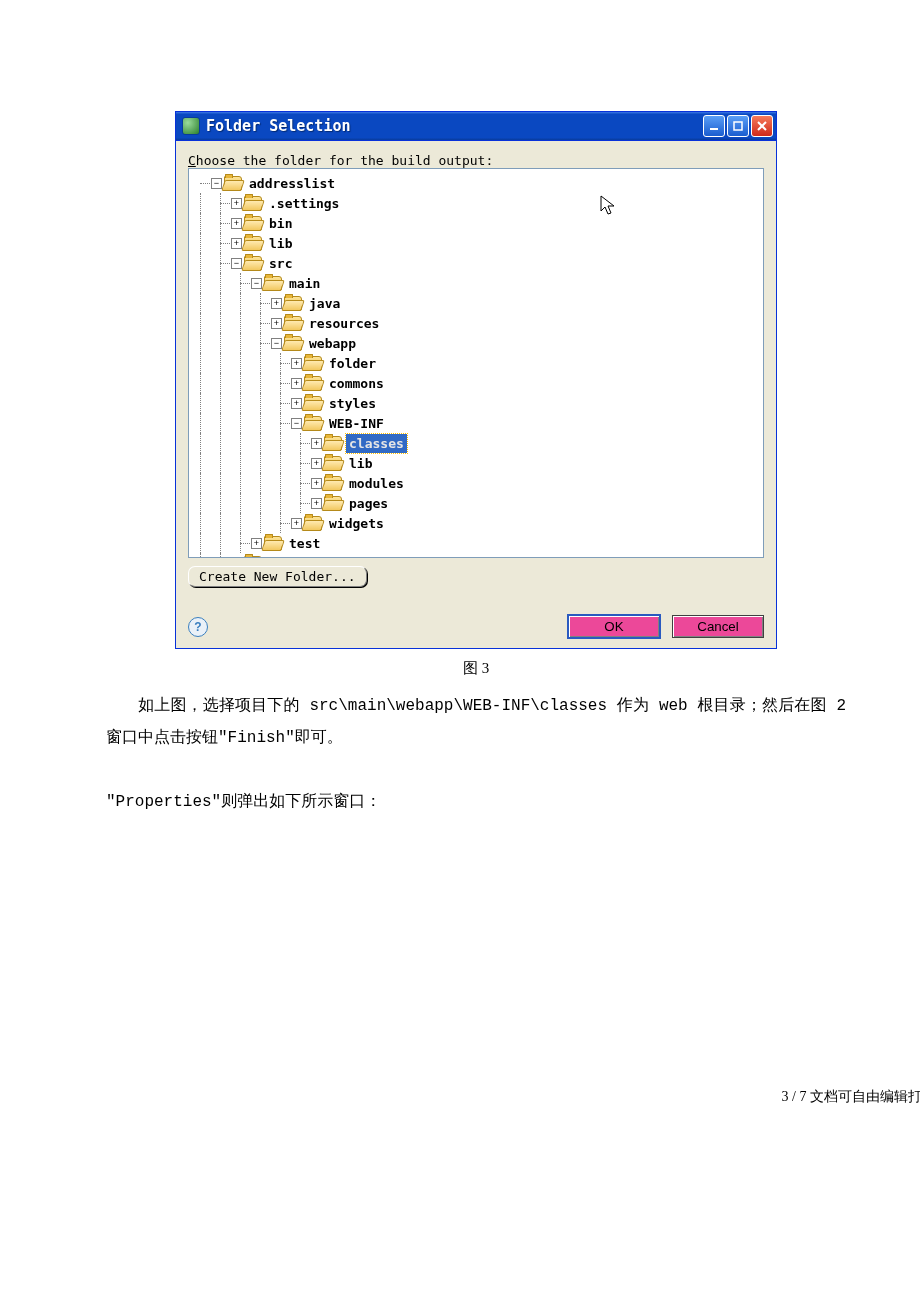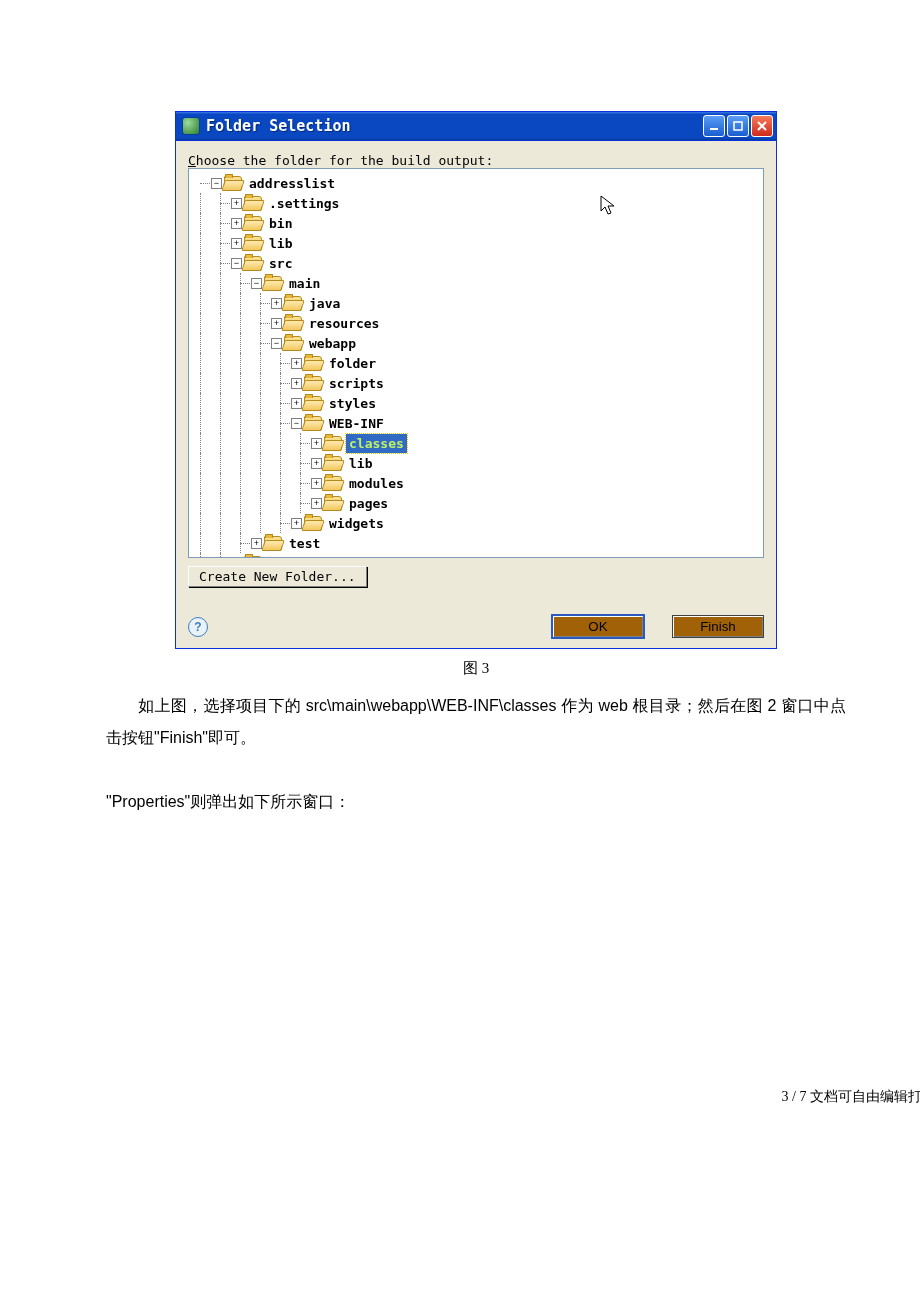--- a/index.html
+++ b/index.html
@@ -132,66 +132,66 @@
   .folder-ico.open::after{
     content:"";
     position:absolute;
     left:-2px;right:-2px;bottom:-1px;height:9px;
     background: linear-gradient(#ffeab0,#f2c860);
     border:1px solid #b58a1a;
     border-radius:2px;
     transform: skewX(-18deg);
   }
   .node-label { padding:0 3px;font-weight:bold; }
-  .node-label.sel { background:#316ac5; color:#bef264; outline:1px dotted #ffbf00; }
+  .node-label.sel { background:#316ac5; color:#e5e5e5; outline:1px dotted #ffbf00; }
 
   .btn {
     background: #ece9d8;
     border: 1px solid #808080;
     border-top-color:#fff; border-left-color:#fff;
     box-shadow: 1px 1px 0 #000;
     font-family: "SimSun","宋体",monospace;
     font-size: 13px;
     padding: 2px 10px;
     cursor: default;
   }
-  .btn-create { margin-top:8px; }
+  .btn-create { margin-top:8px;border-radius:7px; }
   .bottom-row {
     margin-top: 28px;
     display:flex;
     align-items:center;
   }
   .help-icon {
     width:18px;height:18px;border-radius:50%;
     border:1px solid #3a7fbf;
     color:#3a7fbf;
     display:flex;align-items:center;justify-content:center;
     font-size:12px;font-family:Arial,sans-serif;font-weight:bold;
     background:#eaf1f8;
   }
   .spacer{flex:1 1 auto;}
   .btn-ok, .btn-cancel {
     width: 92px;
     text-align:center;
-    margin-left:28px;
+    margin-left:12px;
     padding:3px 0;
-    background:#a16207;
+    background:#ec4899;
     border:1px solid #404040;
     box-shadow: inset 1px 1px 0 #fff, inset -1px -1px 0 #808080;
   }
   .btn-ok { outline:2px solid #2a5ac0; outline-offset:-1px; }
 
   .caption {
     text-align:center;
     font-family:"SimSun","宋体",serif;
     font-size:15px;
     margin: 6px 0 12px 0;
   }
   .para {
-    font-family:Liberation Sans, sans-serif;
+    font-family:Liberation Mono, monospace;
     font-size: 16px;
     line-height: 32px;
     margin: 0 90px;
     text-align: justify;
   }
   .para .indented { display:inline-block; width:2em; }
   h2.step {
     font-family: "Times New Roman", serif;
     font-size: 32px;
     font-weight: bold;
@@ -333,21 +333,21 @@
         </div>
 
         <div class="node">
           <span class="indent dotted"></span>
             <span class="indent dotted"></span>
             <span class="indent dotted"></span>
             <span class="indent dotted"></span>
             <span class="indent dotted branch"></span>
             <span class="expander">+</span>
           <span class="folder-ico open"></span>
-          <span class="node-label">scripts</span>
+          <span class="node-label">commons</span>
         </div>
 
         <div class="node">
           <span class="indent dotted"></span>
             <span class="indent dotted"></span>
             <span class="indent dotted"></span>
             <span class="indent dotted"></span>
             <span class="indent dotted branch"></span>
             <span class="expander">+</span>
           <span class="folder-ico open"></span>
@@ -441,21 +441,21 @@
           <span class="node-label">target</span>
         </div>
       </div>
 
       <button class="btn btn-create">Create New Folder...</button>
 
       <div class="bottom-row">
         <div class="help-icon">?</div>
         <div class="spacer"></div>
         <button class="btn-ok">OK</button>
-        <button class="btn-cancel">Finish</button>
+        <button class="btn-cancel">Cancel</button>
       </div>
     </div>
   </div>
 
   <div class="caption">图 3</div>
 
   <p class="para"><span class="indented"></span><span>如上图，选择项目下的 src\main\webapp\WEB-INF\classes 作为 web 根目录；然后在图 2 窗口中点击按钮"Finish"即可。</span></p>
 
 
   <p class="para"><span class="indented"></span><br><span>"Properties"则弹出如下所示窗口：</span></p>

